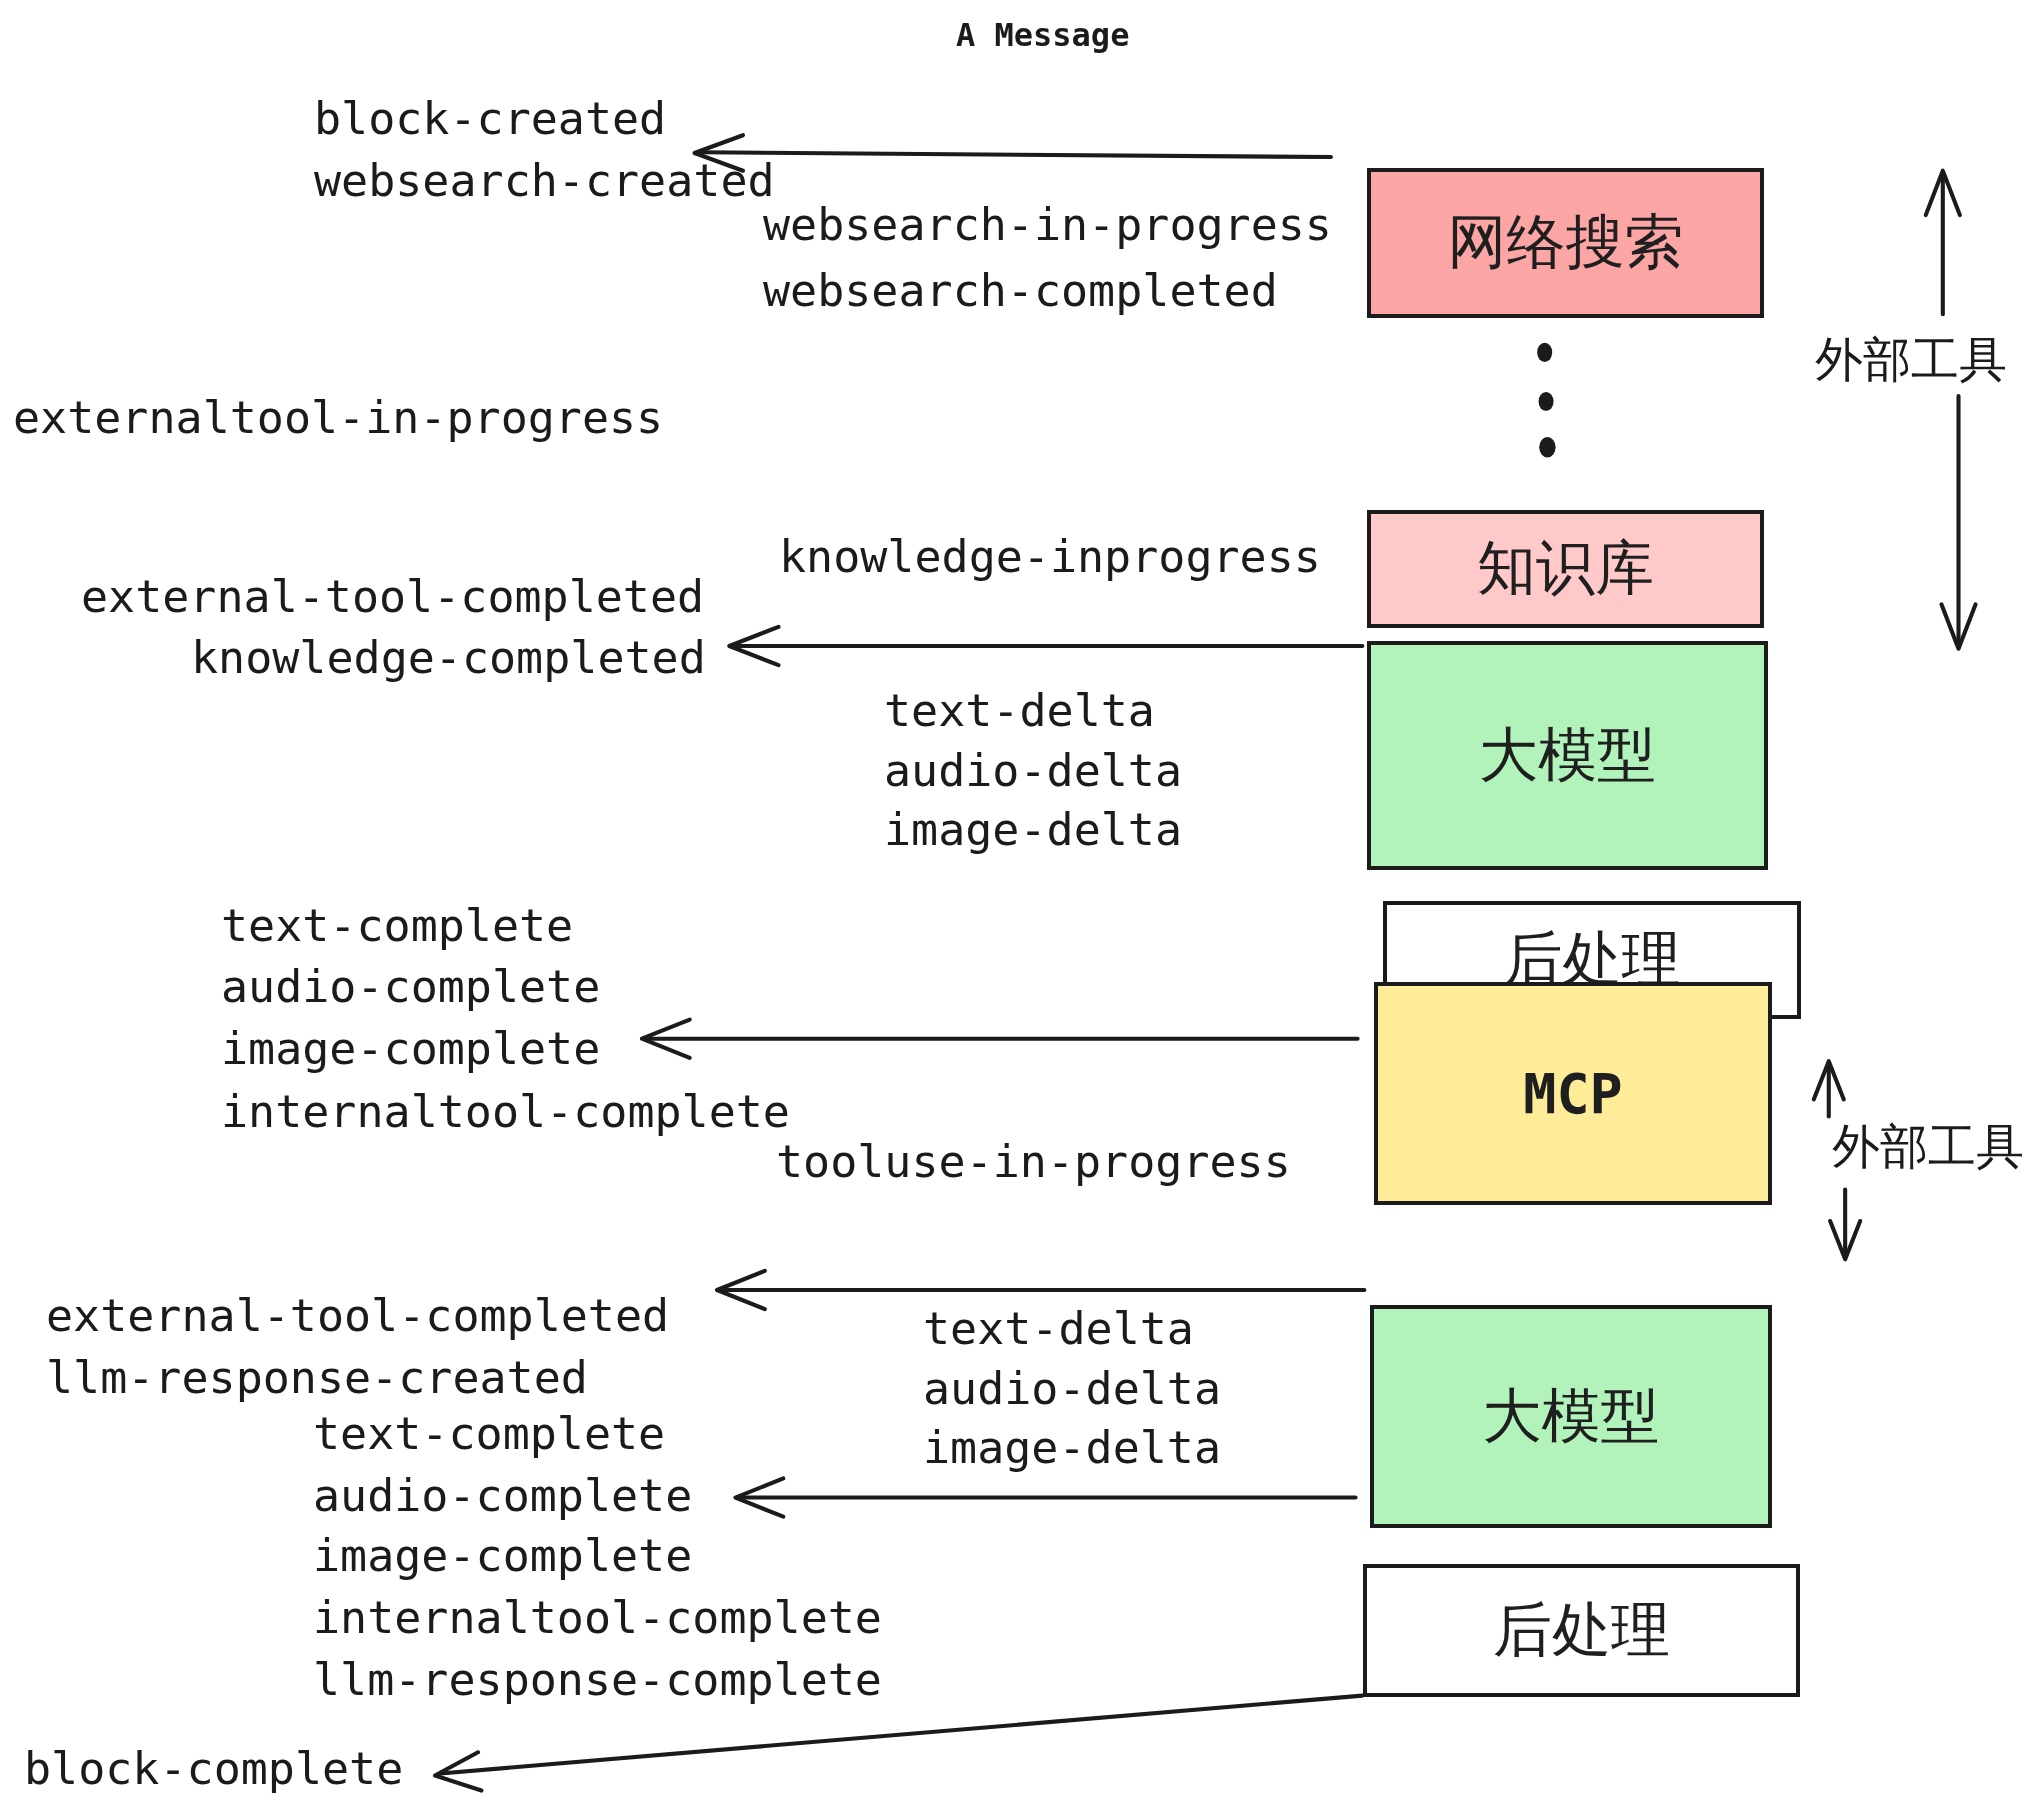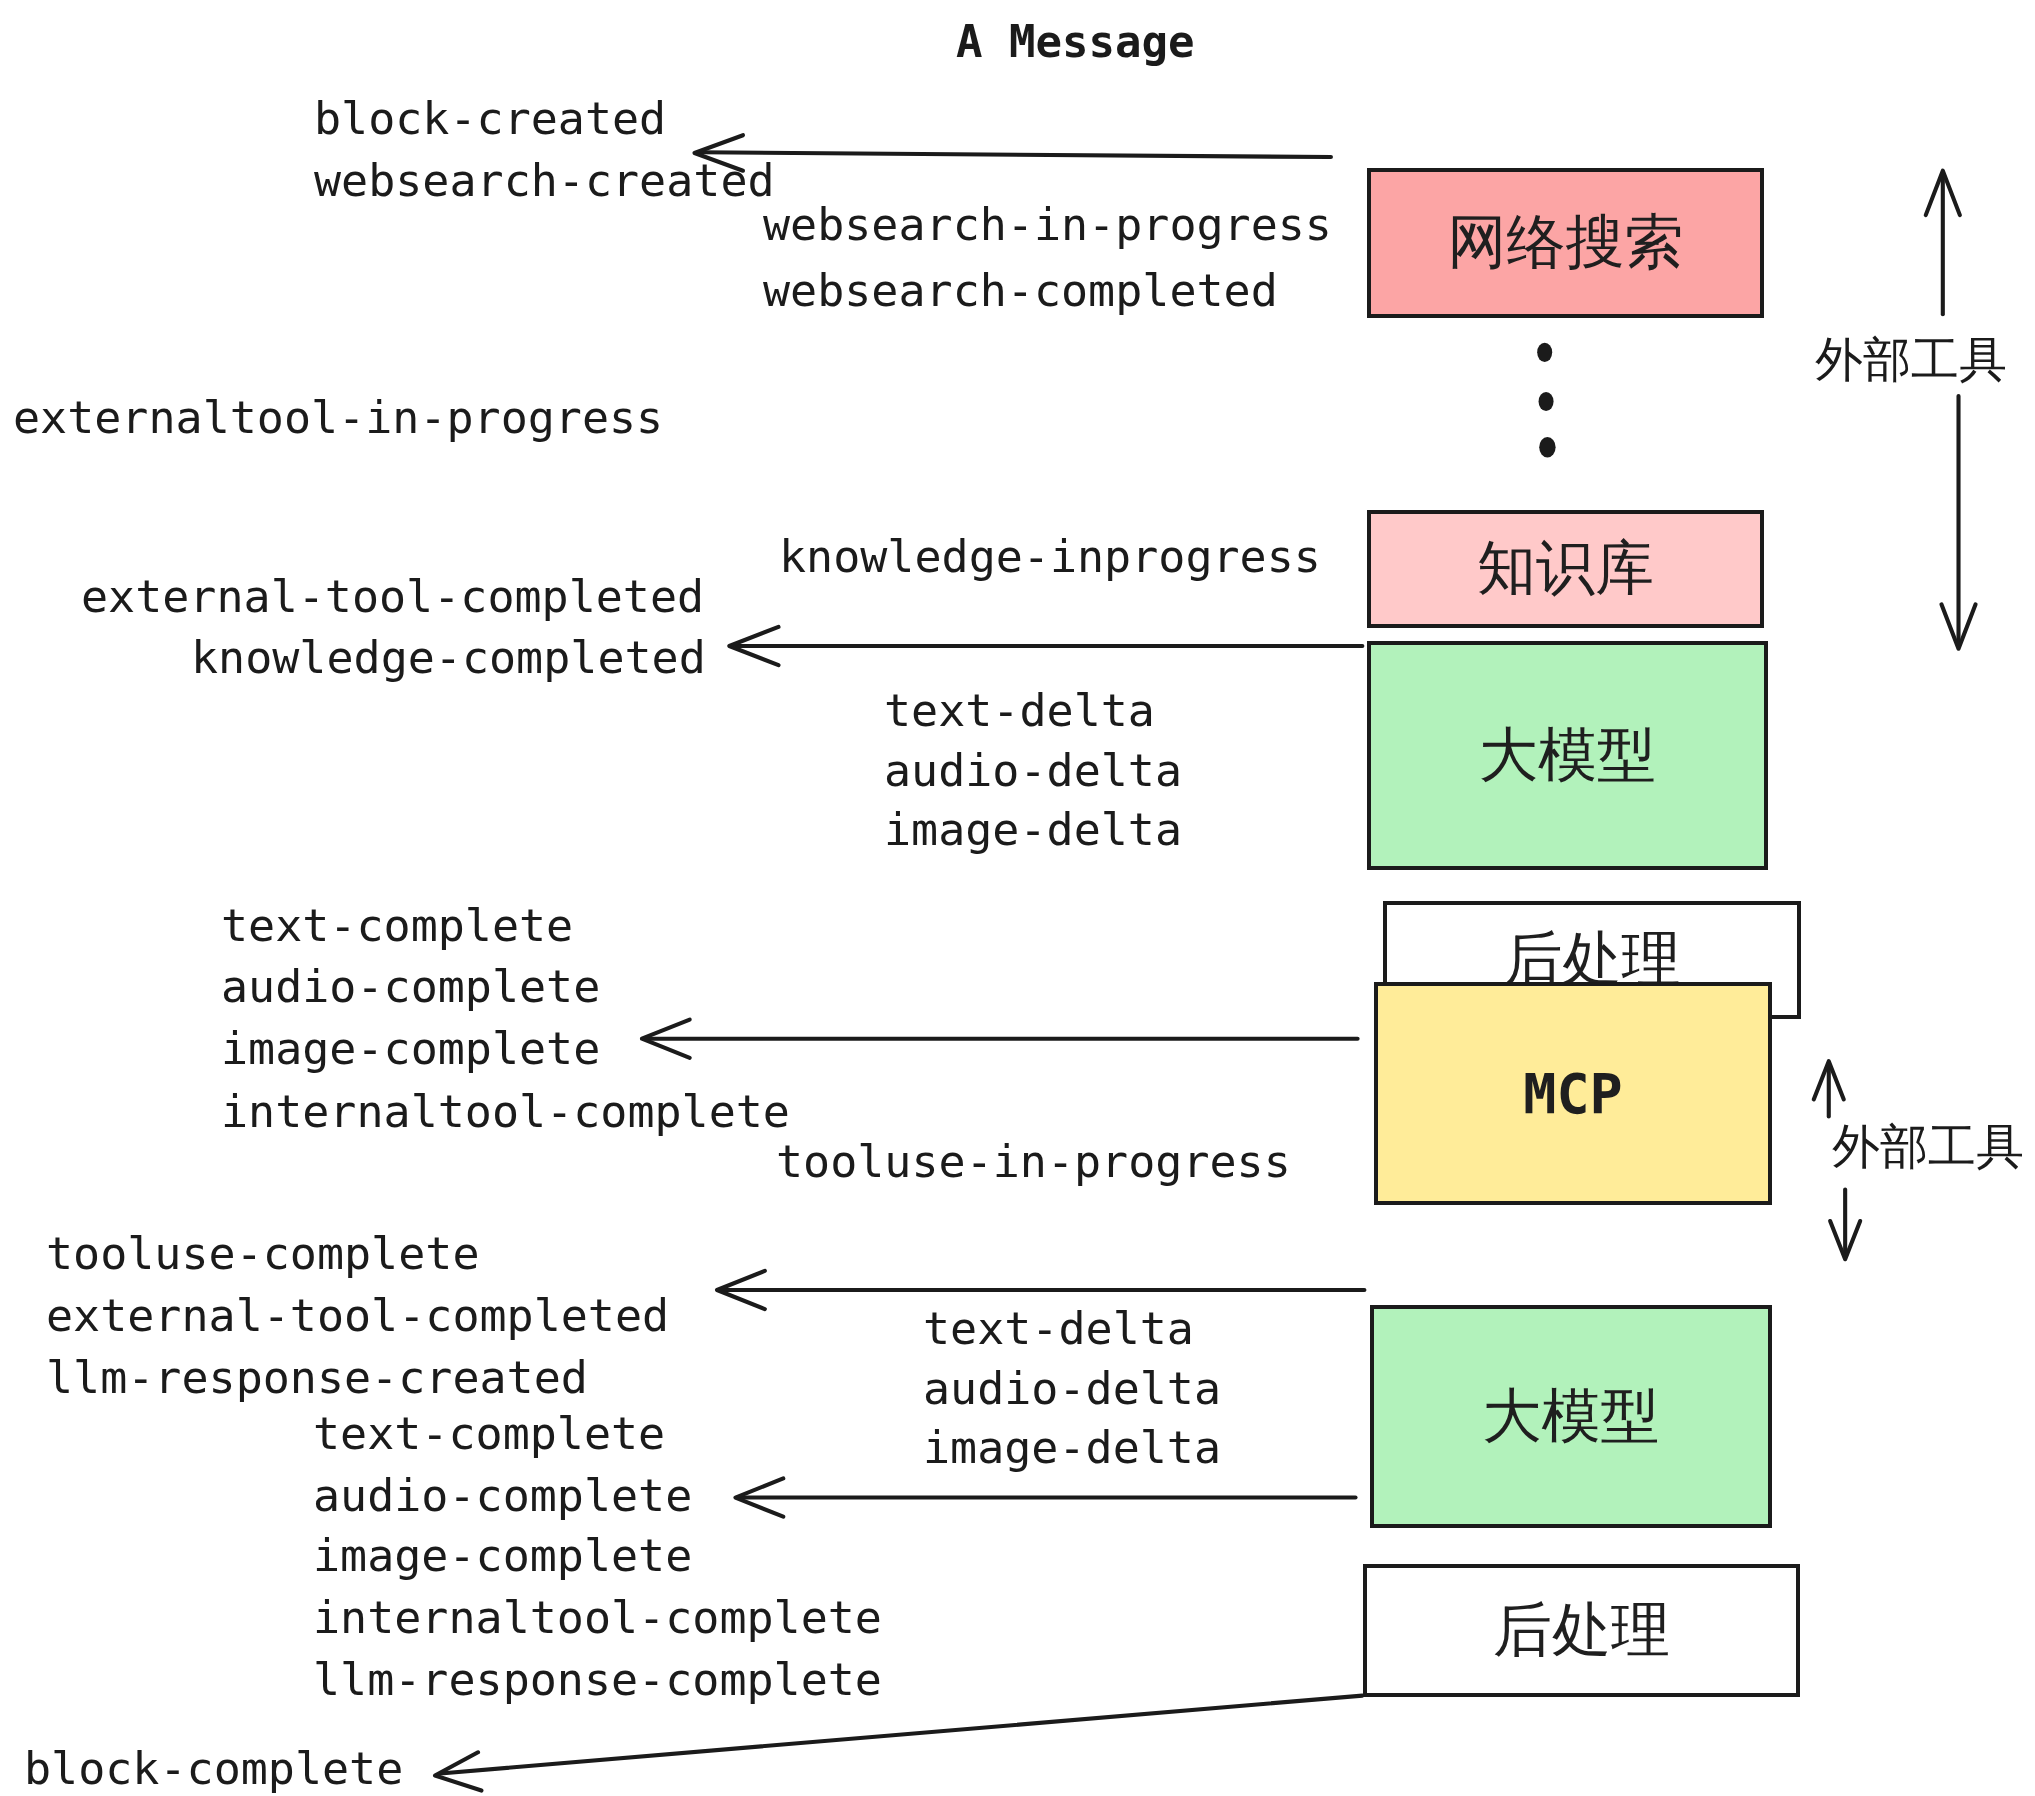--- a/index.html
+++ b/index.html
@@ -8,21 +8,21 @@
     width: 2035px;
     height: 1796px;
     background: #ffffff;
     overflow: hidden;
     font-family: "DejaVu Sans Mono", monospace;
   }
   .title {
     position: absolute;
     font-family: "DejaVu Sans Mono", monospace;
     font-weight: bold;
-    font-size: 44px;
+    font-size: 32px;
     color: #1b1b1b;
     white-space: nowrap;
   }
   .ev {
     position: absolute;
     font-family: "DejaVu Sans Mono", monospace;
     font-size: 45px;
     line-height: 1;
     color: #1b1b1b;
     white-space: nowrap;
@@ -163,21 +163,20 @@
   <div class="ev" style="left:884px; top:748px;">audio-delta</div>
   <div class="ev" style="left:884px; top:807px;">image-delta</div>
 
   <div class="ev" style="left:221px; top:903px;">text-complete</div>
   <div class="ev" style="left:221px; top:964px;">audio-complete</div>
   <div class="ev" style="left:221px; top:1026px;">image-complete</div>
   <div class="ev" style="left:221px; top:1089px;">internaltool-complete</div>
 
   <div class="ev" style="left:776px; top:1139px;">tooluse-in-progress</div>
 
-  <div class="ev" style="left:46px; top:1231px;">tooluse-complete</div>
   <div class="ev" style="left:46px; top:1293px;">external-tool-completed</div>
   <div class="ev" style="left:46px; top:1355px;">llm-response-created</div>
 
   <div class="ev" style="left:923px; top:1306px;">text-delta</div>
   <div class="ev" style="left:923px; top:1366px;">audio-delta</div>
   <div class="ev" style="left:923px; top:1425px;">image-delta</div>
 
   <div class="ev" style="left:313px; top:1411px;">text-complete</div>
   <div class="ev" style="left:313px; top:1473px;">audio-complete</div>
   <div class="ev" style="left:313px; top:1533px;">image-complete</div>

